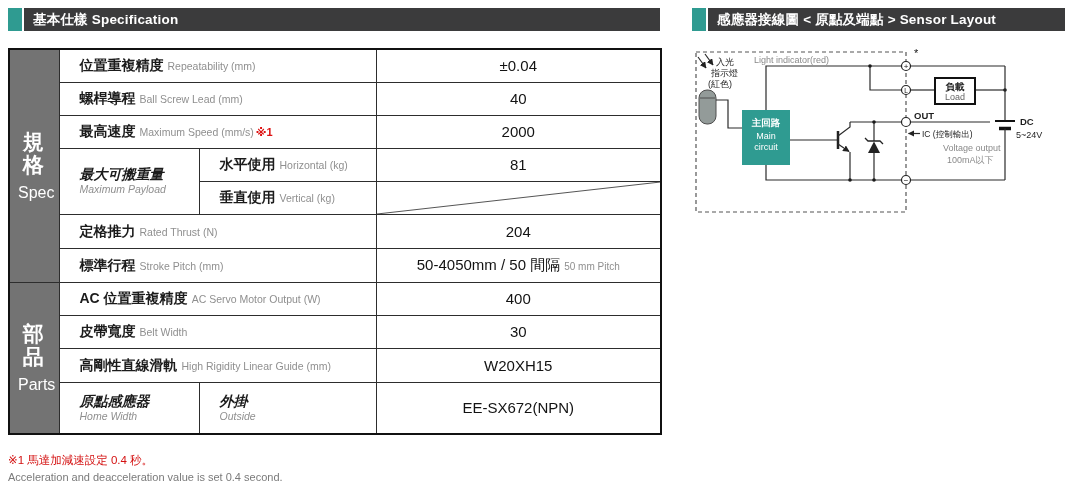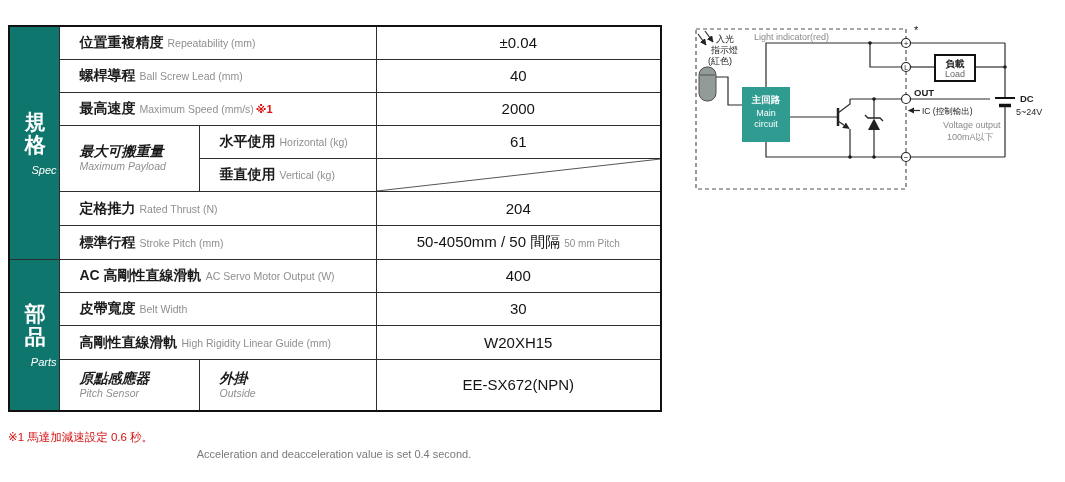--- a/index.html
+++ b/index.html
@@ -10,58 +10,62 @@
   .accent { width:14px; background:#2f9b91; }
   .bar { flex:1; background:#3b3b3c; color:#fff; font-size:13.5px; font-weight:bold;
          display:flex; align-items:center; padding-left:9px; margin-left:2px; letter-spacing:.2px; }
 
   .left-panel  { position:absolute; left:8px;   top:8px; width:652px; }
   .right-panel { position:absolute; left:692px; top:8px; width:373px; }
 
   table.spec-table { margin-top:17px; width:652px; border-collapse:collapse; table-layout:fixed; border:2px solid #111; }
   td { border:1px solid #2d2d2d; vertical-align:middle; }
 
-  td.group { background:#0f766e; text-align:right; color:#fff; padding:2px; }
+  td.group { background:#737373; text-align:left; color:#fff; padding:8px; }
   .g-zh { display:block; width:1.1em; margin:0 auto; font-size:21px; font-weight:bold; line-height:1.12; word-break:break-all; }
-  .g-en { display:block; font-size:11px; margin-top:7px;font-style:italic; }
+  .g-en { display:block; font-size:16px; margin-top:7px; }
 
   td.label { padding:2px 2px 2px 20px; line-height:1.3; }
   .zh { font-size:14px; font-weight:bold; color:#1b1b1b; }
   .en { font-size:10.5px; color:#8f8f8f; margin-left:4px; font-weight:normal; }
   .block { display:block; margin-left:0;font-style:italic; }
   .note-red { font-size:11px; color:#dd1111; font-weight:bold; margin-left:2px; }
 
   td.value { text-align:center; font-size:15px; color:#131313; padding:0 8px; }
   .value-note { font-size:10px; color:#8f8f8f; margin-left:4px; }
 
   td.diag-cell { position:relative; padding:0; }
   .diag-svg { position:absolute; inset:0; width:100%; height:100%; display:block; }
 
   .footnotes { margin-top:18px; }
   .fn-red  { color:#d41111; font-size:11.5px; }
-  .fn-gray { color:#7a7a7a; font-size:11px; margin-top:3px;text-align:center; }
+  .fn-gray { color:#7a7a7a; font-size:11px; margin-top:3px; }
 
   .diagram { margin-top:9px; display:block; }
   .diagram text { font-family:"Liberation Sans","DejaVu Sans",sans-serif; }
   .t-gray  { fill:#8a8a8a; font-size:9px; }
   .t-dark  { fill:#1e1e1e; font-size:9px; }
   .t-dark-b{ fill:#1e1e1e; font-size:9.5px; font-weight:bold; }
   .t-white { fill:#ffffff; font-size:9px; }
   .t-white-b { fill:#ffffff; font-size:9.5px; font-weight:bold; }
   .wire { stroke:#2a2a2a; stroke-width:1.2; fill:none; }
   .dash { fill:none; stroke:#555; stroke-width:1.2; stroke-dasharray:4 3; }
   .term { fill:#fff; stroke:#222; stroke-width:1.2; }
   .dot  { fill:#1a1a1a; }
 </style>
 </head>
 <body>
 
 <div>
 
   <div class="left-panel">
+    <div class="panel-header">
+      <span class="accent"></span>
+      <span class="bar">基本仕樣 Specification</span>
+    </div>
 
     <table class="spec-table">
       <colgroup>
           <col style="width:50px">
           <col style="width:140px">
           <col style="width:177px">
           <col style="width:285px">
         </colgroup>
       <tbody>
         <tr style="height:33px">
@@ -90,21 +94,21 @@
         </tr>
 
         <tr style="height:33px">
           <td class="label" rowspan="2">
             <span class="zh block">最大可搬重量</span>
             <span class="en block">Maximum Payload</span>
           </td>
           <td class="label">
             <span class="zh">水平使用</span><span class="en">Horizontal (kg)</span>
           </td>
-          <td class="value">61</td>
+          <td class="value">81</td>
         </tr>
 
         <tr style="height:33px">
           <td class="label">
             <span class="zh">垂直使用</span><span class="en">Vertical (kg)</span>
           </td>
           <td class="value diag-cell">
             <svg class="diag-svg" viewBox="0 0 100 100" preserveAspectRatio="none">
               <line x1="0" y1="100" x2="100" y2="0" stroke="#555" stroke-width="1" vector-effect="non-scaling-stroke"></line>
             </svg>
@@ -126,21 +130,21 @@
             <span>50-4050mm / 50 間隔</span><span class="value-note">50 mm Pitch</span>
           </td>
         </tr>
 
         <tr style="height:33px">
           <td class="group" rowspan="4">
             <span class="g-zh">部品</span>
             <span class="g-en">Parts</span>
           </td>
           <td class="label" colspan="2">
-            <span class="zh">AC 高剛性直線滑軌</span><span class="en">AC Servo Motor Output (W)</span>
+            <span class="zh">AC 位置重複精度</span><span class="en">AC Servo Motor Output (W)</span>
           </td>
           <td class="value">400</td>
         </tr>
 
         <tr style="height:33px">
           <td class="label" colspan="2">
             <span class="zh">皮帶寬度</span><span class="en">Belt Width</span>
           </td>
           <td class="value">30</td>
         </tr>
@@ -148,38 +152,42 @@
         <tr style="height:34px">
           <td class="label" colspan="2">
             <span class="zh">高剛性直線滑軌</span><span class="en">High Rigidity Linear Guide (mm)</span>
           </td>
           <td class="value">W20XH15</td>
         </tr>
 
         <tr style="height:52px">
           <td class="label">
             <span class="zh block">原點感應器</span>
-            <span class="en block">Pitch Sensor</span>
+            <span class="en block">Home Width</span>
           </td>
           <td class="label">
             <span class="zh block">外掛</span>
             <span class="en block">Outside</span>
           </td>
           <td class="value">EE-SX672(NPN)</td>
         </tr>
       </tbody>
     </table>
 
     <div class="footnotes">
-      <div class="fn-red">※1 馬達加減速設定 0.6 秒。</div>
+      <div class="fn-red">※1 馬達加減速設定 0.4 秒。</div>
       <div class="fn-gray">Acceleration and deacceleration value is set 0.4 second.</div>
     </div>
   </div>
 
   <div class="right-panel">
+    <div class="panel-header">
+      <span class="accent"></span>
+      <span class="bar">感應器接線圖 &lt; 原點及端點 &gt; Sensor Layout</span>
+    </div>
 
     <svg class="diagram" viewBox="0 0 373 195" width="373" height="195">
       <defs>
         <marker id="arr" viewBox="0 0 10 10" refX="9" refY="5" markerWidth="5.5" markerHeight="5.5" orient="auto">
           <path d="M0,0 L10,5 L0,10 z" fill="#222"></path>
         </marker>
       </defs>
 
       <rect class="dash" x="4" y="12" width="210" height="160"></rect>
 

